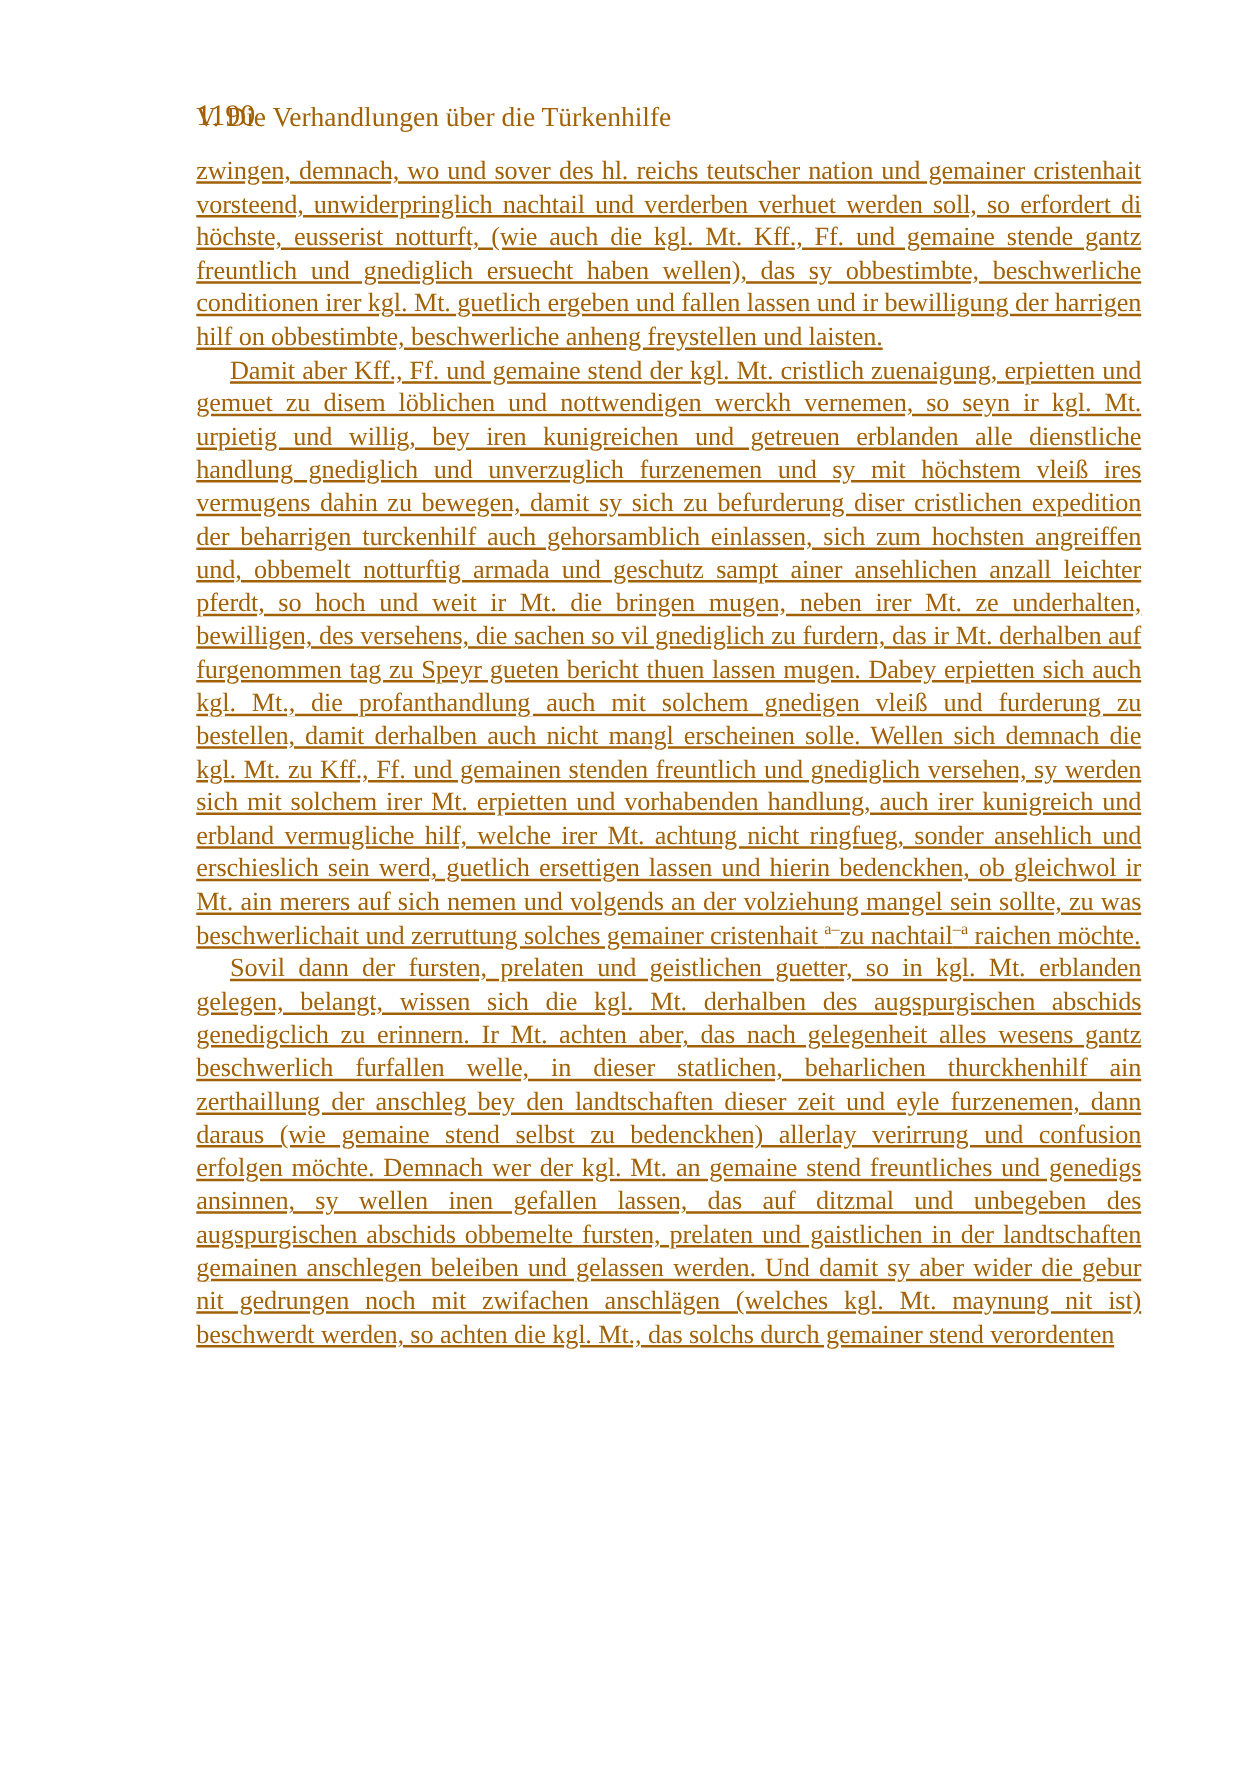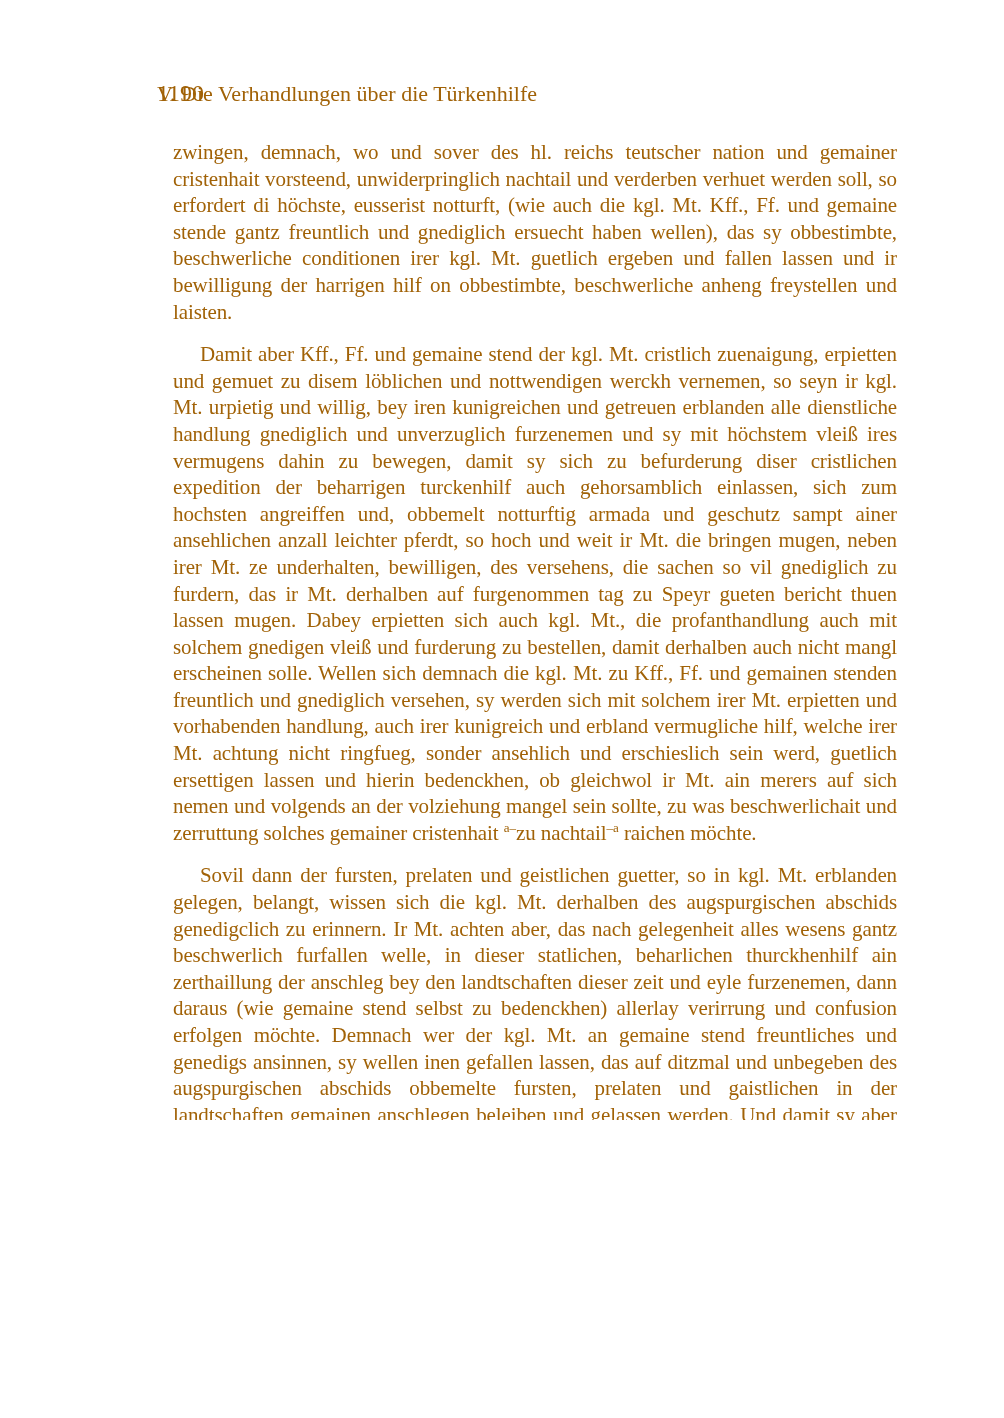--- a/index.html
+++ b/index.html
@@ -46,22 +46,23 @@
     left: 157px;
     width: 756px;
     font-size: 21px;
     line-height: 26.6px;
     letter-spacing: -0.1px;
     text-align: justify;
     hyphens: auto;
     -webkit-hyphens: auto;
   }
   p.para {
-    margin: 16px;
+    margin: 0;
     padding: 0;
+    text-decoration: underline;
   }
   p.para.indent {
     text-indent: 27px;
   }
   sup.appmark {
     font-size: 0.62em;
     line-height: 0;
     vertical-align: super;
     letter-spacing: 0;
   }

